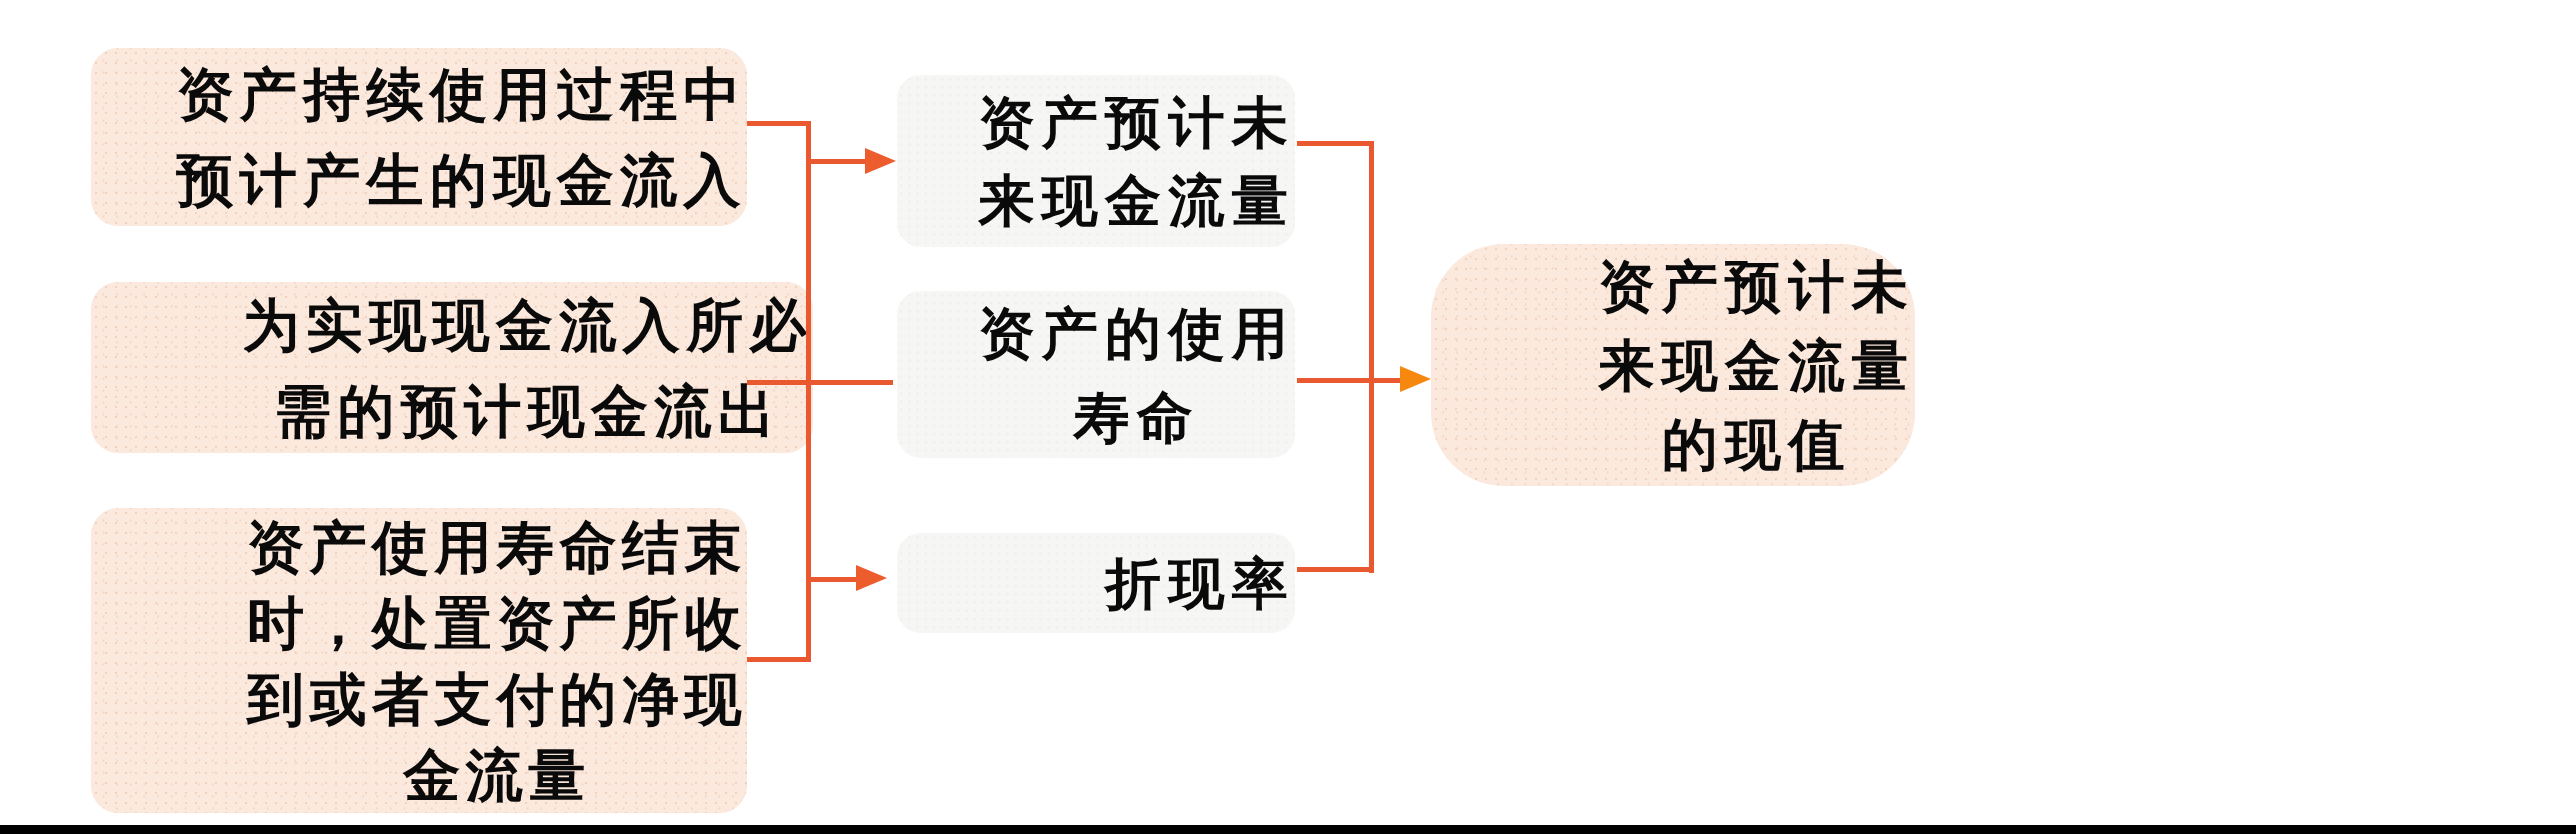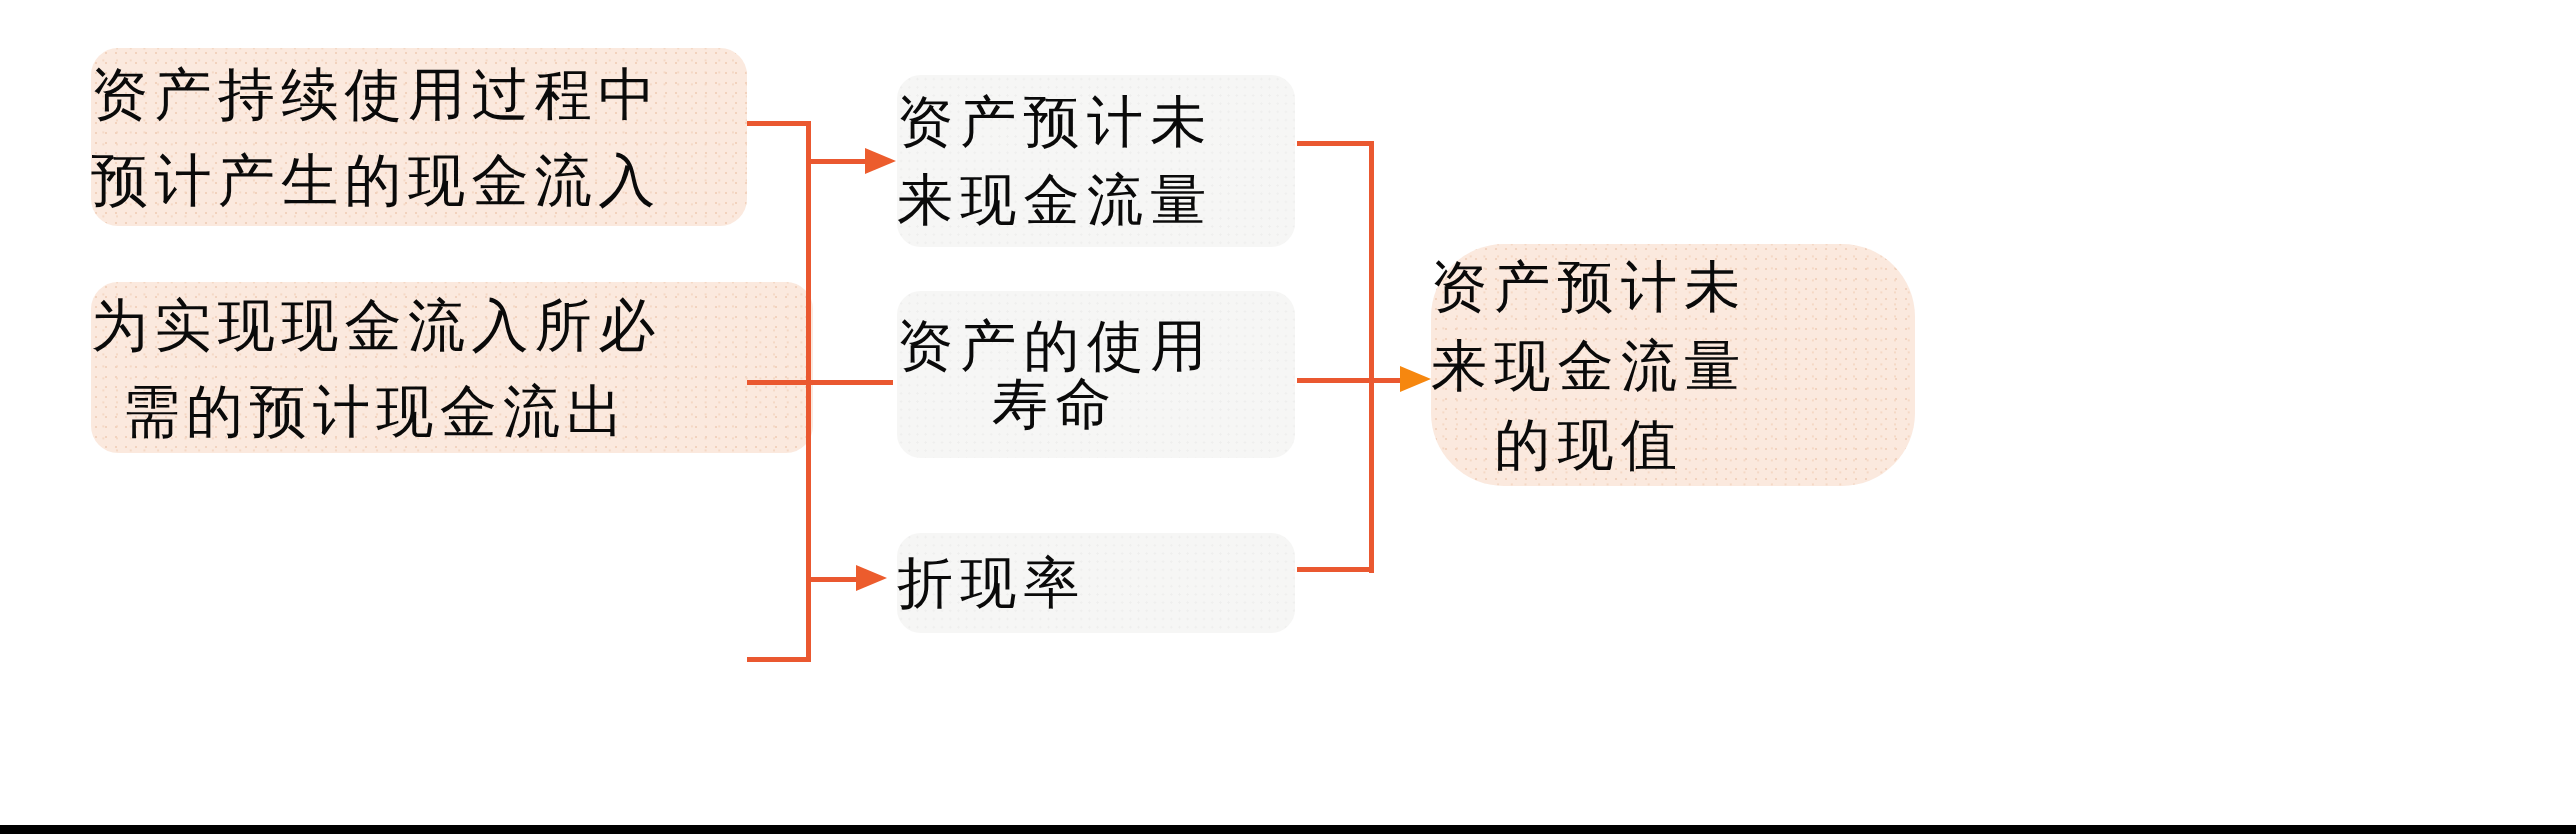--- a/index.html
+++ b/index.html
@@ -8,24 +8,25 @@
     width: 2576px;
     height: 834px;
     background: #ffffff;
     overflow: hidden;
     font-family: "DejaVu Serif", "Liberation Serif", serif;
   }
   .box {
     position: absolute;
     display: flex;
     align-items: center;
-    justify-content: flex-start;
+    justify-content: flex-end;
     text-align: center;
     white-space: pre-line;
     color: #0a0a0a;
+    font-weight: bold;
   }
   .peach {
     background-color: #fbe9de;
     background-image:
       radial-gradient(#f2d2bd 1.1px, rgba(0,0,0,0) 1.5px),
       radial-gradient(#f4d8c5 1px, rgba(0,0,0,0) 1.5px);
     background-size: 10px 10px, 13.7px 12px;
     background-position: 0 0, 5.5px 6.4px;
     border-radius: 27px;
   }
@@ -34,21 +35,21 @@
     background-image: radial-gradient(rgba(0,0,0,0.03) 0.9px, rgba(0,0,0,0) 1.3px);
     background-size: 8.2px 8.2px;
     border-radius: 24px;
   }
   
   .b1 { left: 91px; top: 48px;  width: 656px; height: 178px; font-size: 57px; line-height: 86px; letter-spacing: 6.4px; }
   .b2 { left: 91px; top: 282px; width: 722px; height: 171px; font-size: 57px; line-height: 86px; letter-spacing: 6.4px; }
   .b3 { left: 91px; top: 508px; width: 656px; height: 305px; font-size: 57px; line-height: 76px; letter-spacing: 5.5px; }
   
   .m1 { left: 897px; top: 75px;  width: 398px; height: 172px; font-size: 56px; line-height: 78px; letter-spacing: 7.3px; }
-  .m2 { left: 897px; top: 291px; width: 398px; height: 167px; font-size: 56px; line-height: 58px; letter-spacing: 7.3px; }
+  .m2 { left: 897px; top: 291px; width: 398px; height: 167px; font-size: 56px; line-height: 84px; letter-spacing: 7.3px; }
   .m3 { left: 897px; top: 533px; width: 398px; height: 100px; font-size: 56px; line-height: 78px; letter-spacing: 7.3px; }
   
   .res { left: 1431px; top: 244px; width: 484px; height: 242px; font-size: 56px; line-height: 79px; letter-spacing: 7.3px; border-radius: 73px; }
 
   
   .hline, .vline { position: absolute; background: #ea5830; }
   .hline { height: 4.6px; }
   .vline { width: 4.6px; }
   .l1 { left: 747px; top: 121px; width: 64px; }
   .l2 { left: 747px; top: 380px; width: 146px; }
@@ -73,20 +74,26 @@
 
 <div class="canvas">
 
   <div class="box peach b1">
     <span>资产持续使用过程中
 预计产生的现金流入</span>
   </div>
   <div class="box peach b2">
     <span>为实现现金流入所必
 需的预计现金流出</span>
+  </div>
+  <div class="box peach b3">
+    <span>资产使用寿命结束
+时，处置资产所收
+到或者支付的净现
+金流量</span>
   </div>
 
   <div class="box gray m1">
     <span>资产预计未
 来现金流量</span>
   </div>
   <div class="box gray m2">
     <span>资产的使用
 寿命</span>
   </div>

